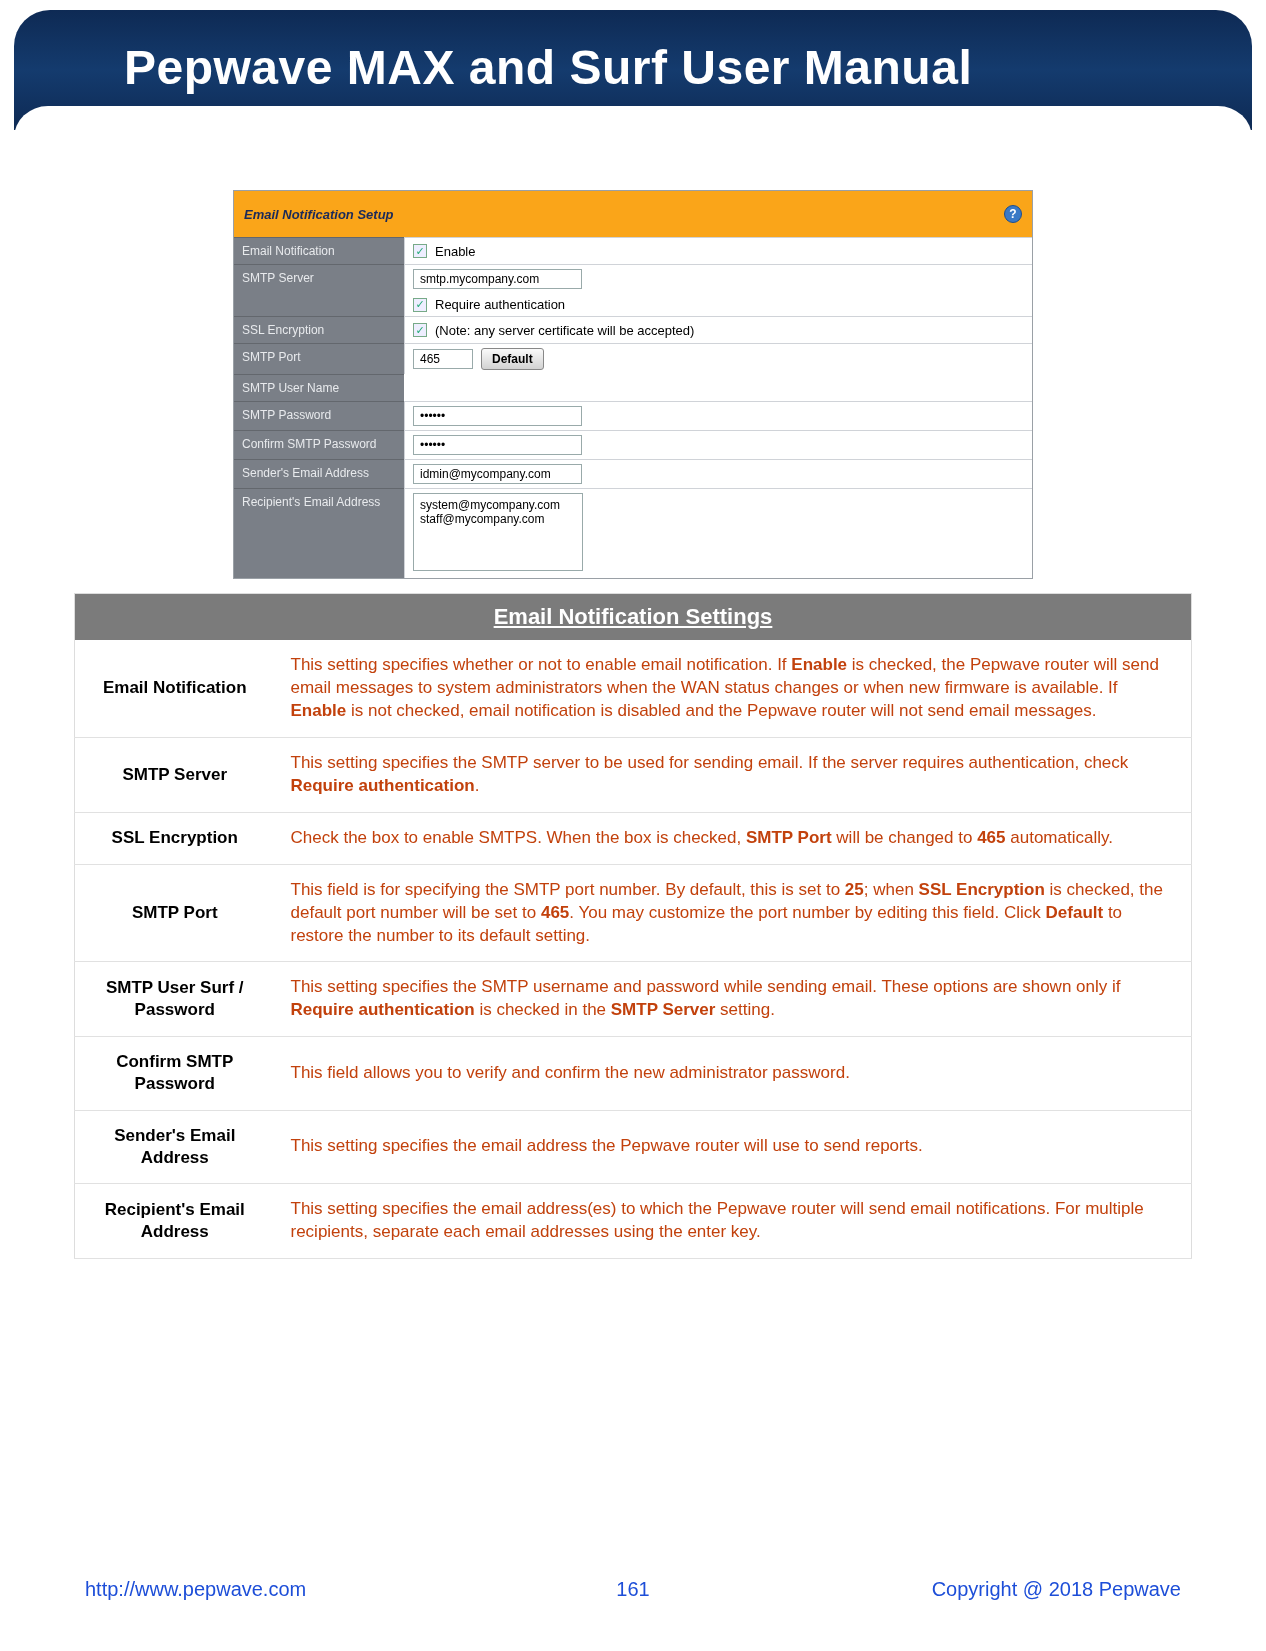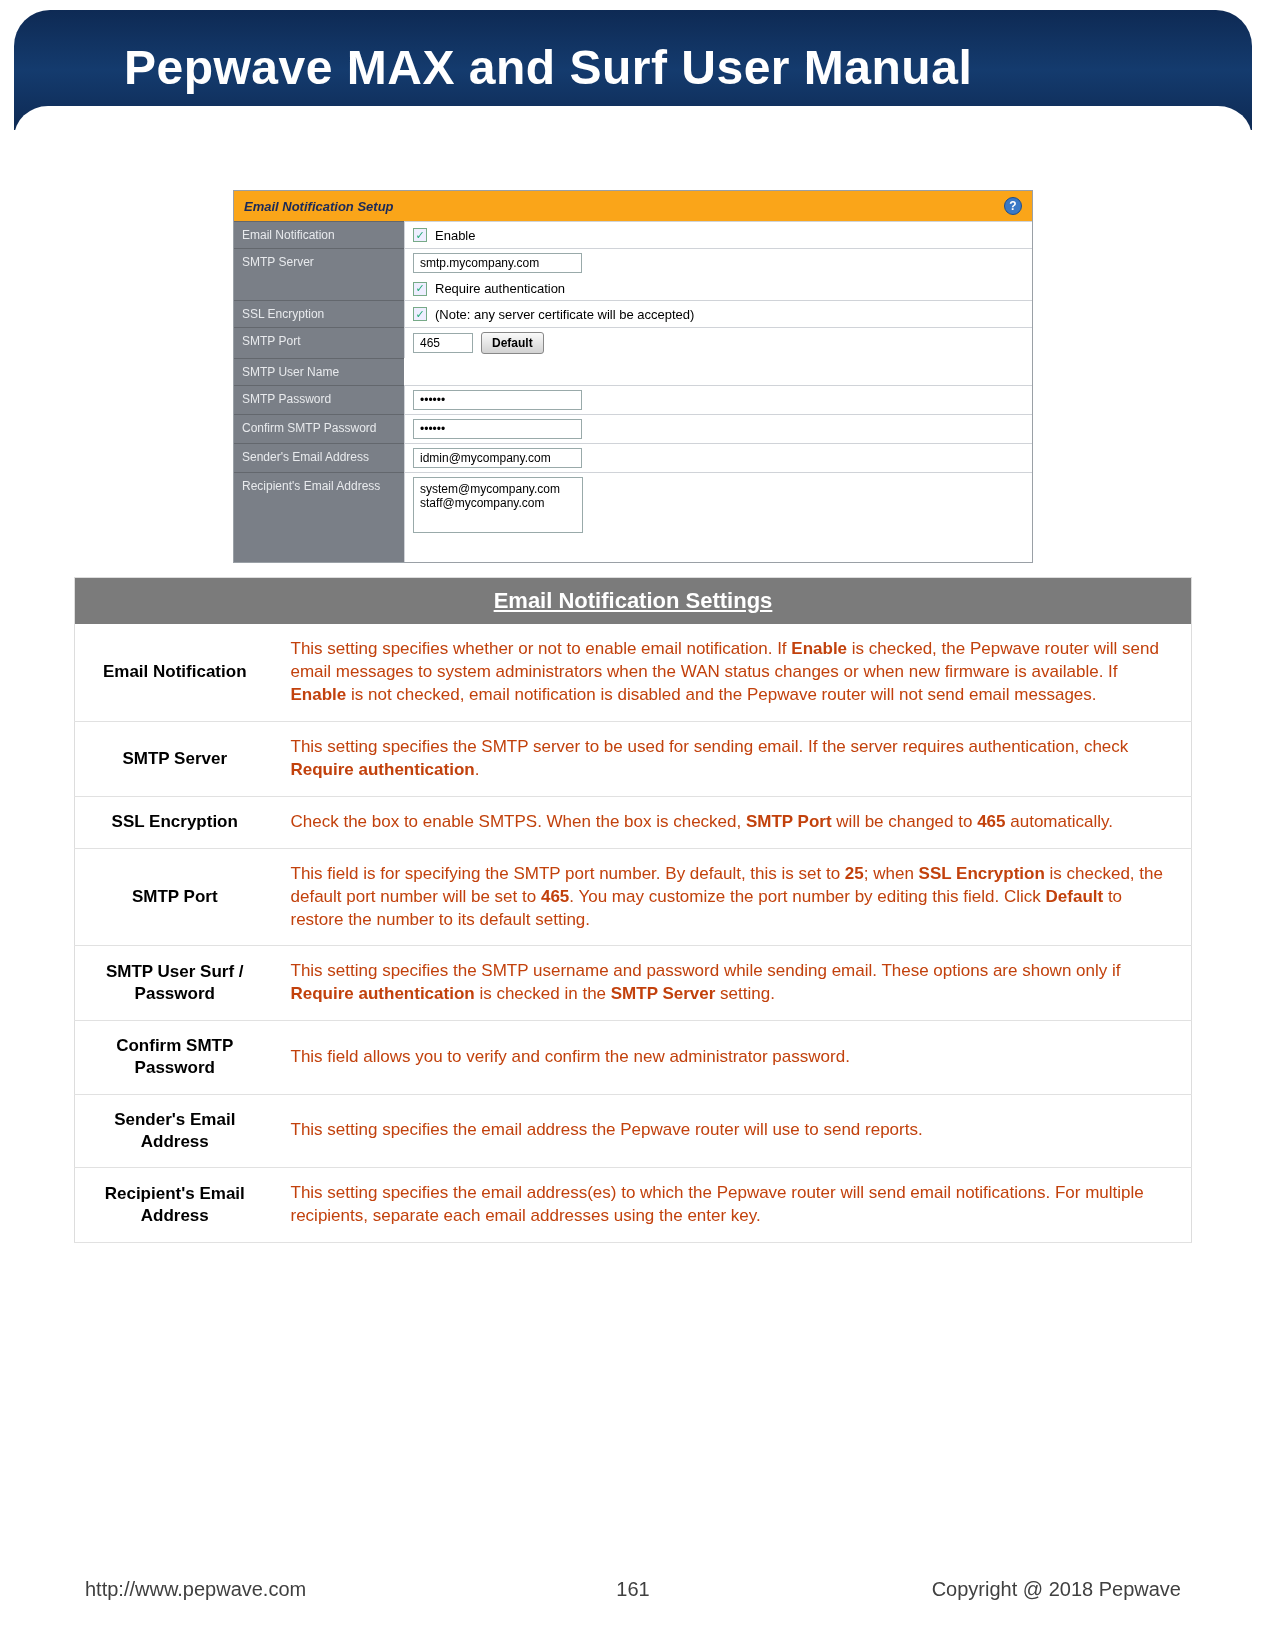--- a/index.html
+++ b/index.html
@@ -58,21 +58,21 @@
     margin: 20px auto 14px auto;
     border: 1px solid #9aa0a6;
     font-family: Verdana, Arial, sans-serif;
     font-size: 13px;
   }
   .shot-header {
     background: #faa519;
     color: #1a2a5a;
     font-weight: bold;
     font-style: italic;
-    padding: 6px 10px;
+    padding: 14px 10px;
     display: flex;
     justify-content: space-between;
     align-items: center;
   }
   .shot-header .help {
     width: 18px; height: 18px;
     border-radius: 50%;
     background: #3a79c6;
     color: #fff;
     font-style: normal;
@@ -132,21 +132,21 @@
     font-weight: bold;
     border-radius: 3px;
     cursor: pointer;
   }
   .ui-textarea {
     border: 1px solid #9aa;
     padding: 4px 6px;
     font-family: Verdana, Arial, sans-serif;
     font-size: 12px;
     width: 170px;
-    height: 56px;
+    height: 78px;
     resize: none;
     white-space: pre;
   }
   .btn-row {
     text-align: center;
     margin: 14px 0 40px 0;
   }
 
   
   .settings-table {
@@ -183,21 +183,21 @@
   }
 
   .footer {
     position: absolute;
     left: 85px;
     right: 85px;
     bottom: 50px;
     display: flex;
     justify-content: space-between;
     align-items: center;
-    color: #404040;
+    color: #1d4ed8;
     font-family: "Century Gothic","Futura",Arial,sans-serif;
     font-size: 20px;
   }
   .footer .page-num {
     position: absolute;
     left: 50%;
     transform: translateX(-50%);
   }
 </style>
 </head>

